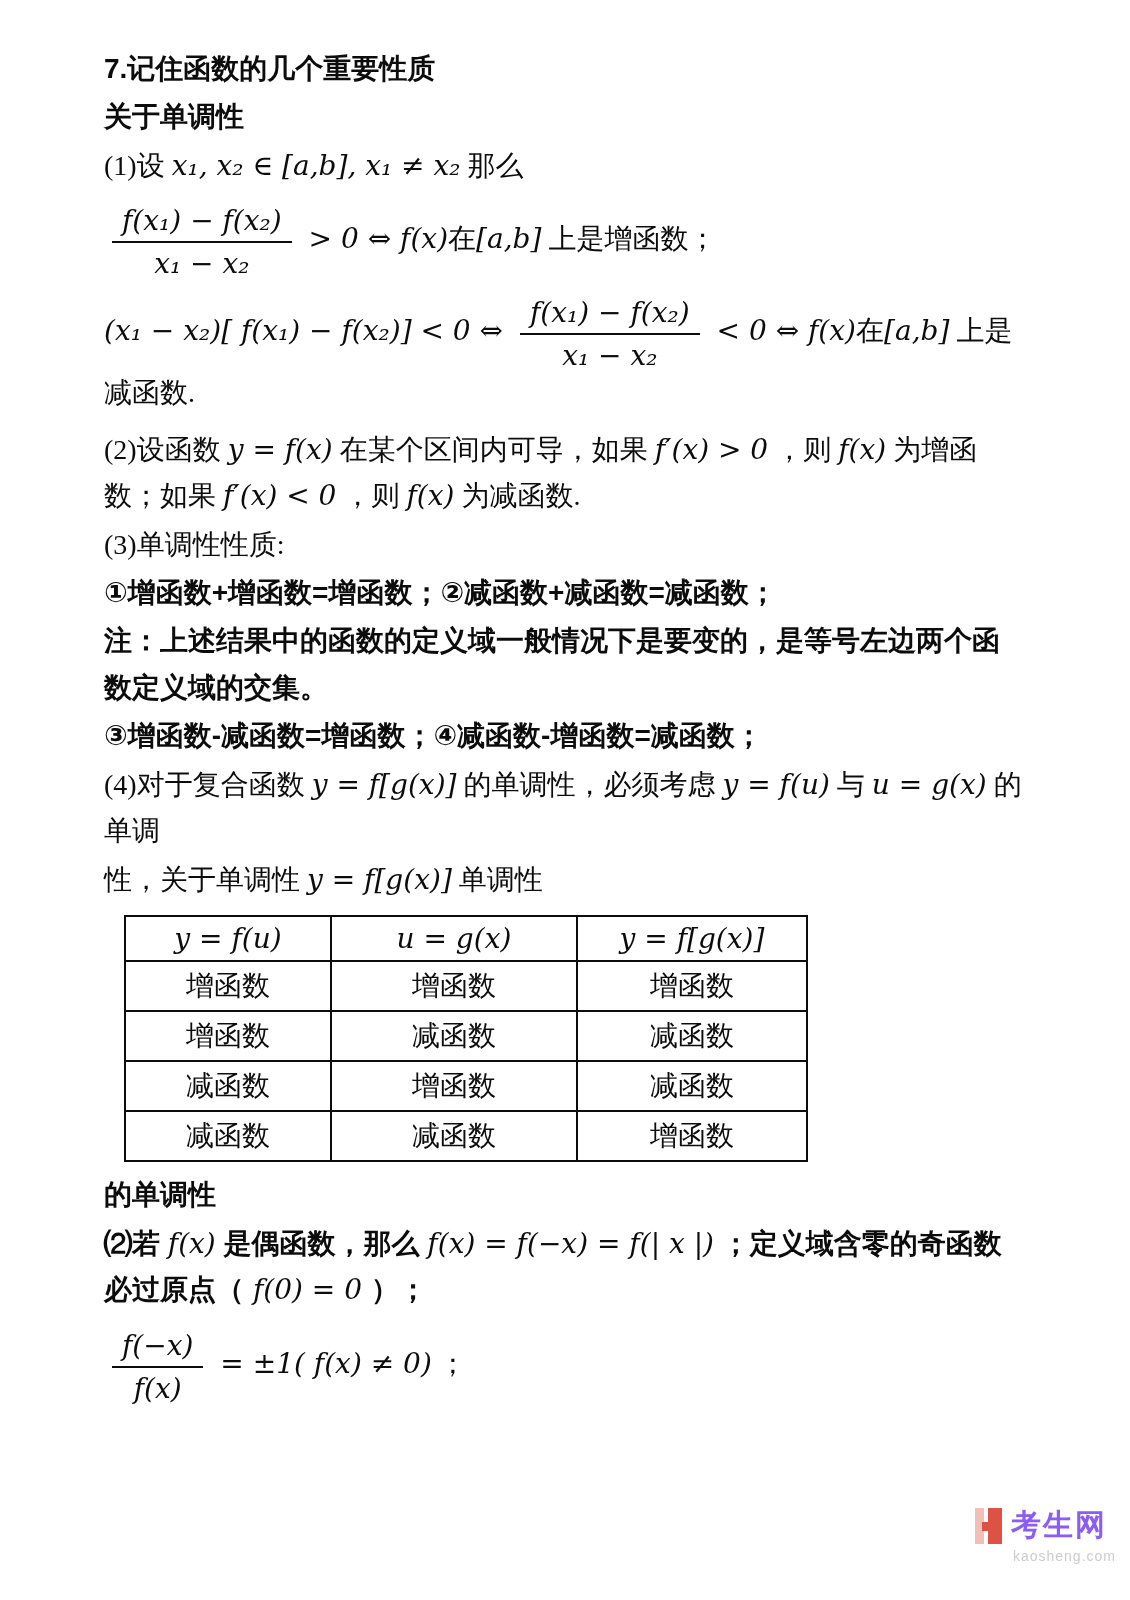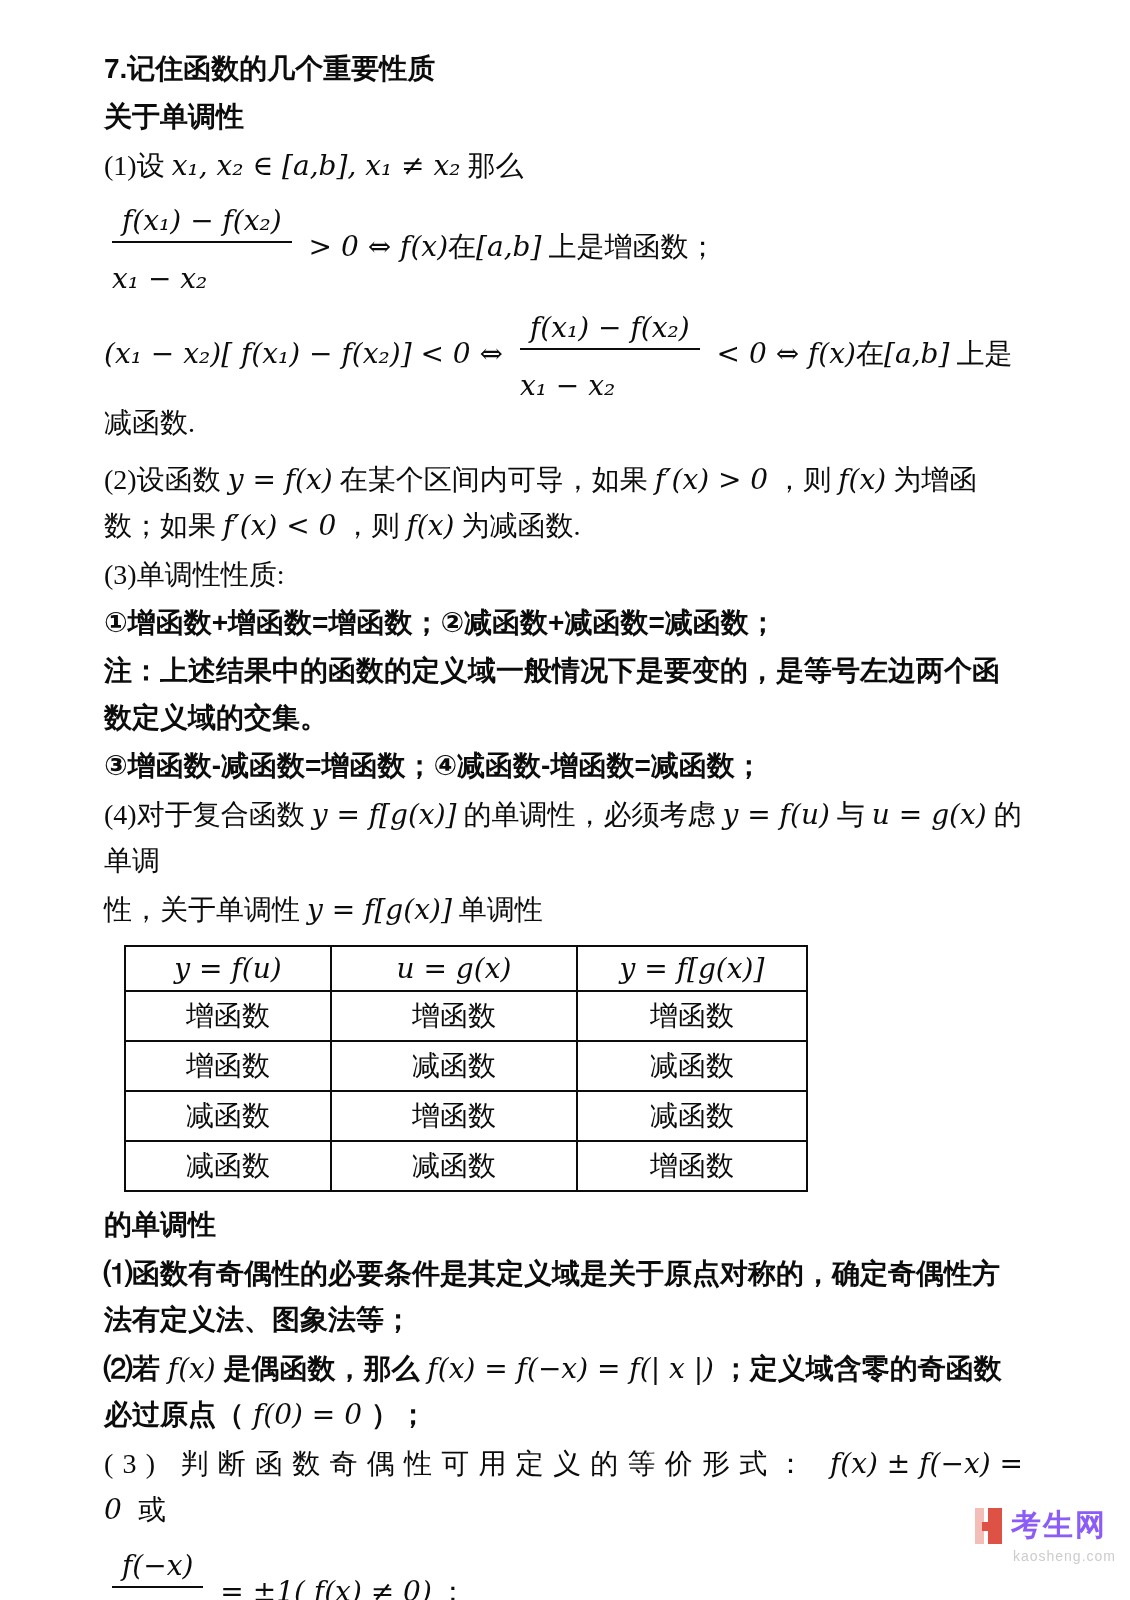--- a/index.html
+++ b/index.html
@@ -4,23 +4,23 @@
 <style>
   html,body{margin:0;padding:0;background:#ffffff;width:1130px;height:1600px;overflow:hidden;}
   body{color:#0c0c0c;font-family:"Liberation Serif","DejaVu Serif",serif;font-size:28px;position:relative;}
   .page{padding:44px 104px 0 104px;box-sizing:border-box;}
   .hei{font-family:"Liberation Sans","DejaVu Sans",sans-serif;font-weight:700;}
   .hei .math{font-weight:400;}
   .line{line-height:1.66;margin:2px 0;}
   .math{font-family:"DejaVu Serif",serif;font-style:italic;}
   .cn{font-style:normal;}
   .mathline{margin:14px 0;line-height:1.4;}
-  .frac{display:inline-flex;flex-direction:column;align-items:flex-start;vertical-align:middle;margin:0 8px;line-height:1.25;font-family:"DejaVu Serif",serif;font-style:italic;text-align:center;}
+  .frac{display:inline-flex;flex-direction:column;align-items:center;vertical-align:middle;margin:0 8px;line-height:1.25;font-family:"DejaVu Serif",serif;font-style:italic;text-align:center;}
   .frac .num{border-bottom:2px solid #0c0c0c;padding:0 10px 3px 10px;}
-  .frac .den{padding-top:18px;}
+  .frac .den{padding-top:3px;}
   .spread .cn{letter-spacing:0.33em;}
   table.mtable{border-collapse:collapse;margin:12px 0 10px 20px;text-align:center;}
   table.mtable th,table.mtable td{border:2px solid #0c0c0c;padding:5px 8px;font-weight:normal;font-size:28px;}
   table.mtable th:nth-child(1),table.mtable td:nth-child(1){width:188px;}
   table.mtable th:nth-child(2),table.mtable td:nth-child(2){width:228px;}
   table.mtable th:nth-child(3),table.mtable td:nth-child(3){width:212px;}
   .watermark{position:absolute;right:14px;bottom:36px;text-align:left;}
   .wm-row{display:flex;align-items:center;gap:6px;}
   .wm-logo{position:relative;width:30px;height:36px;}
   .wm-bar1{position:absolute;left:0;top:0;width:9px;height:36px;background:#f3bdb8;}
@@ -84,23 +84,21 @@
       </tr>
       <tr>
         <td>减函数</td>
         <td>减函数</td>
         <td>增函数</td>
       </tr>
     </tbody>
   </table>
 
   <div class="line hei">的单调性</div>
-  <div class="line hei">⑴函数有奇偶性的必要条件是其定义域是关于原点对称的，确定奇偶性方法有定义法、图象法等；</div>
   <div class="line hei"><span class="cn">⑵若 </span><span class="math">f(x)</span><span class="cn"> 是偶函数，那么 </span><span class="math">f(x) = f(−x) = f(| x |)</span><span class="cn"> ；定义域含零的奇函数必过原点（</span><span class="math"> f(0) = 0 </span><span class="cn">）；</span></div>
-  <div class="line spread"><span class="cn">(3) 判断函数奇偶性可用定义的等价形式： </span><span class="math">f(x) ± f(−x) = 0</span><span class="cn"> 或</span></div>
   <div class="line mathline"><span class="frac">
         <span class="num">f(−x)</span>
         <span class="den">f(x)</span>
       </span><span class="math"> = ±1( f(x) ≠ 0)</span><span class="cn"> ；</span></div>
 
 </div>
 
 <div class="watermark">
   <div class="wm-row">
     <div class="wm-logo">

